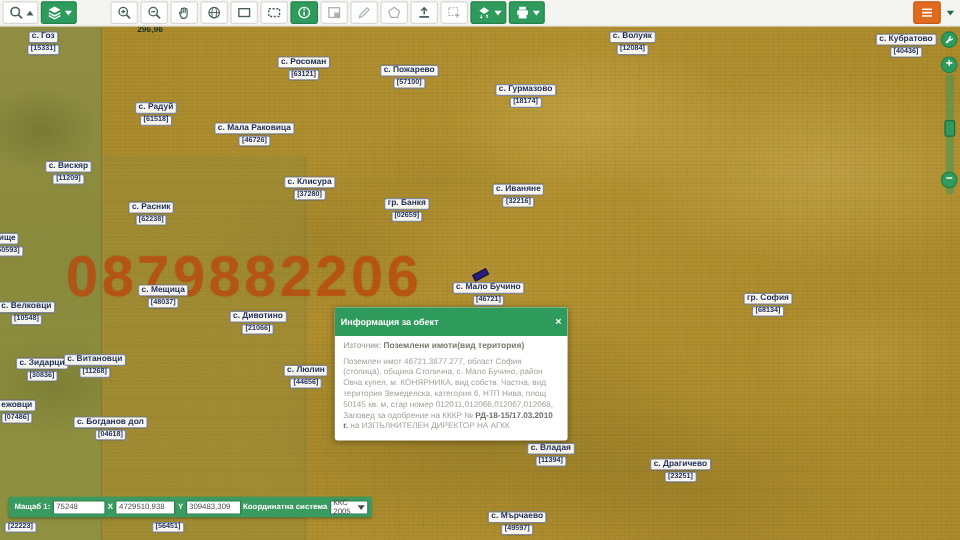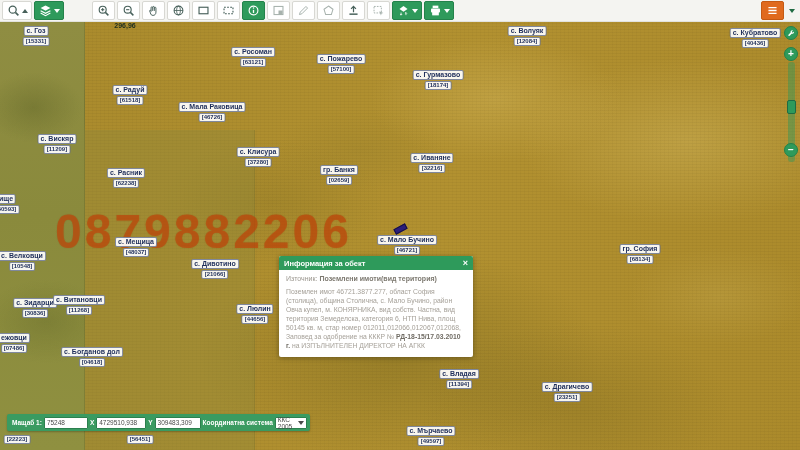--- a/index.html
+++ b/index.html
@@ -57,21 +57,21 @@
   .mname, .mcode { background:rgba(255,255,255,.92); color:#1d2d5a; font-size:7px; font-weight:bold; line-height:8px;
       padding:0 2px; border:1px solid rgba(29,45,90,.55); border-radius:2px; white-space:nowrap; }
   .mcode { font-size:6px; line-height:7px; margin-top:1px; }
 
   .parcel { position:absolute; width:13px; height:6px; background:#2b1e7a; border:1px solid #171044;
       transform:rotate(-28deg); z-index:9; }
 
   
   .popup { position:absolute; left:279px; top:234px; width:194px; z-index:50; background:#fff;
       box-shadow:0 1px 5px rgba(0,0,0,.35); border-radius:2px; overflow:hidden; }
-  .popup-header { background:#2e9a5b; color:#fff; height:14px; display:flex; align-items:center;
+  .popup-header { background:#2e9a5b; color:#fff; height:24px; display:flex; align-items:center;
       justify-content:space-between; padding:0 5px; font-size:7.5px; font-weight:bold; }
   .popup-close { font-size:9px; line-height:9px; cursor:pointer; }
   .popup-body { padding:5px 7px 7px 7px; }
   .popup-source { font-size:7px; color:#9a968e; margin-bottom:5px; }
   .popup-source b { color:#7c786f; }
   .popup-text { font-size:6.8px; line-height:9px; color:#a5a098; }
   .popup-text b { color:#6f6b63; }
 
   
   .edge-btn { position:absolute; width:14px; height:14px; border-radius:50%; background:#2e9a5b; color:#fff;

